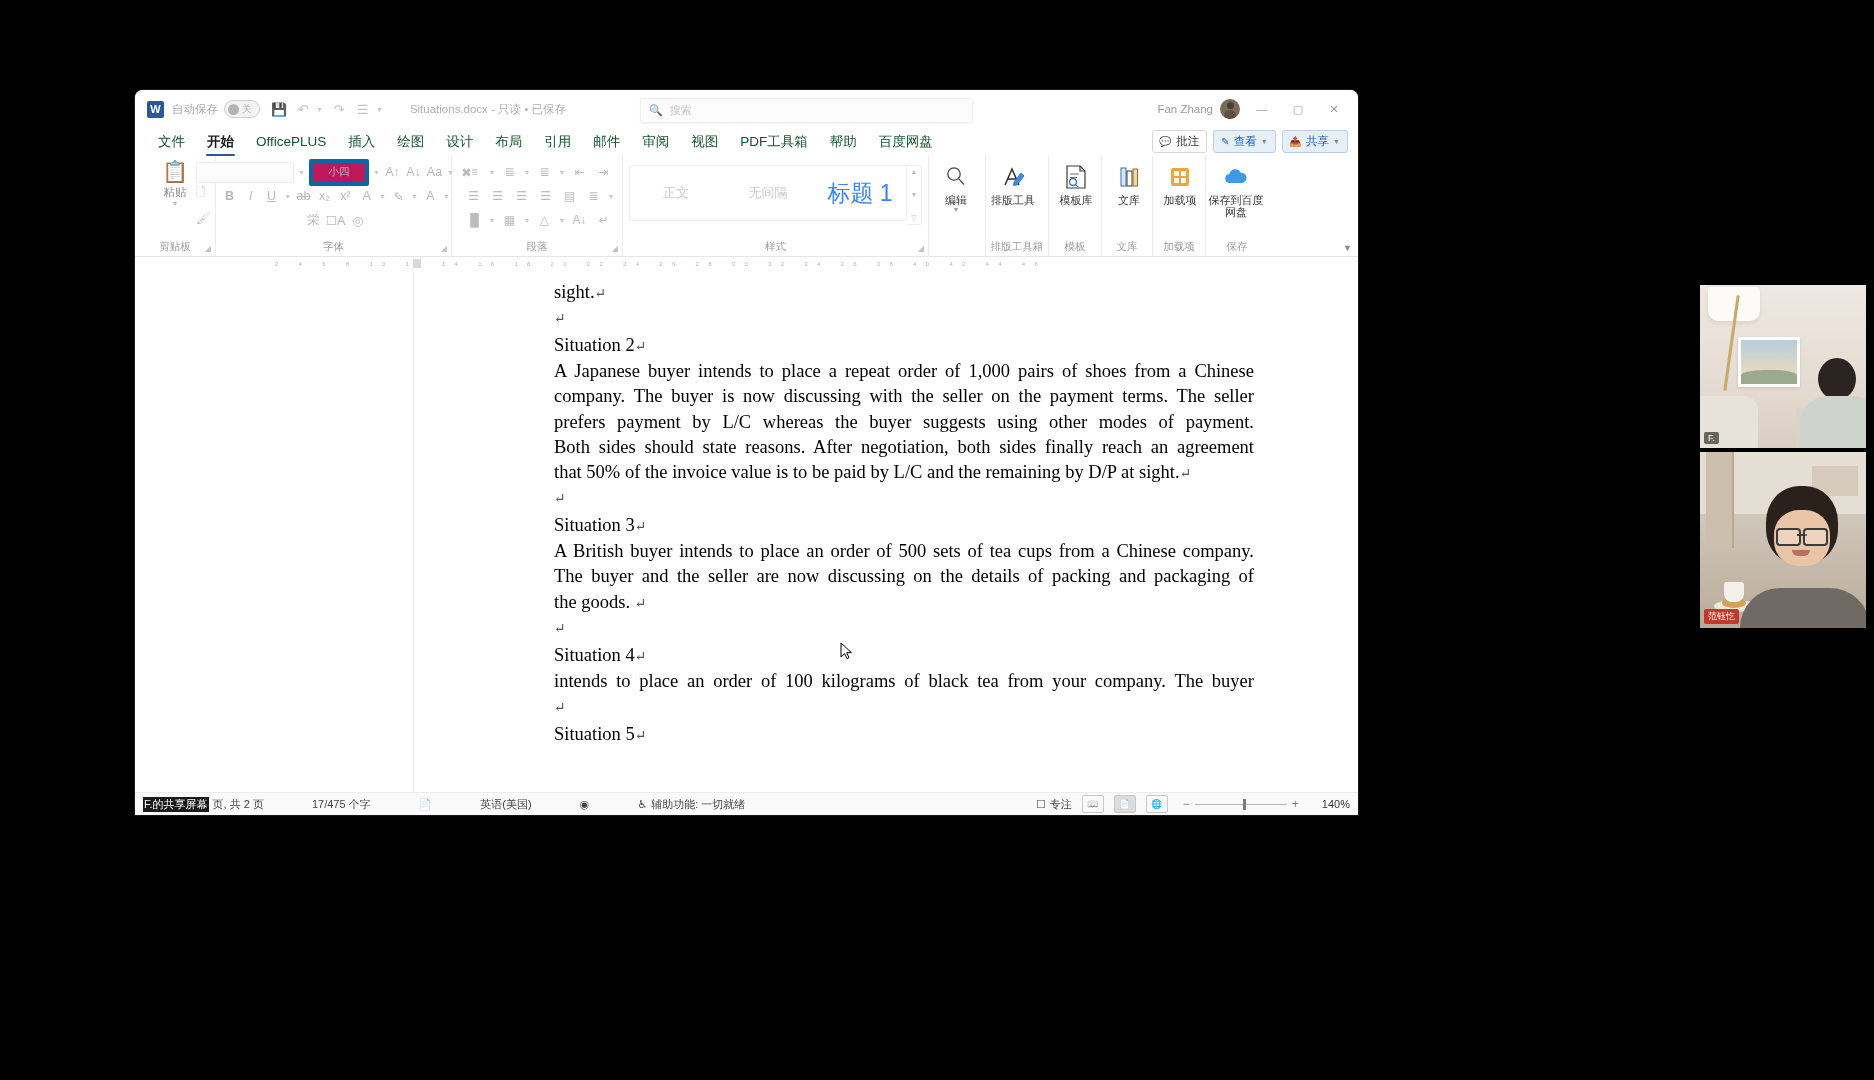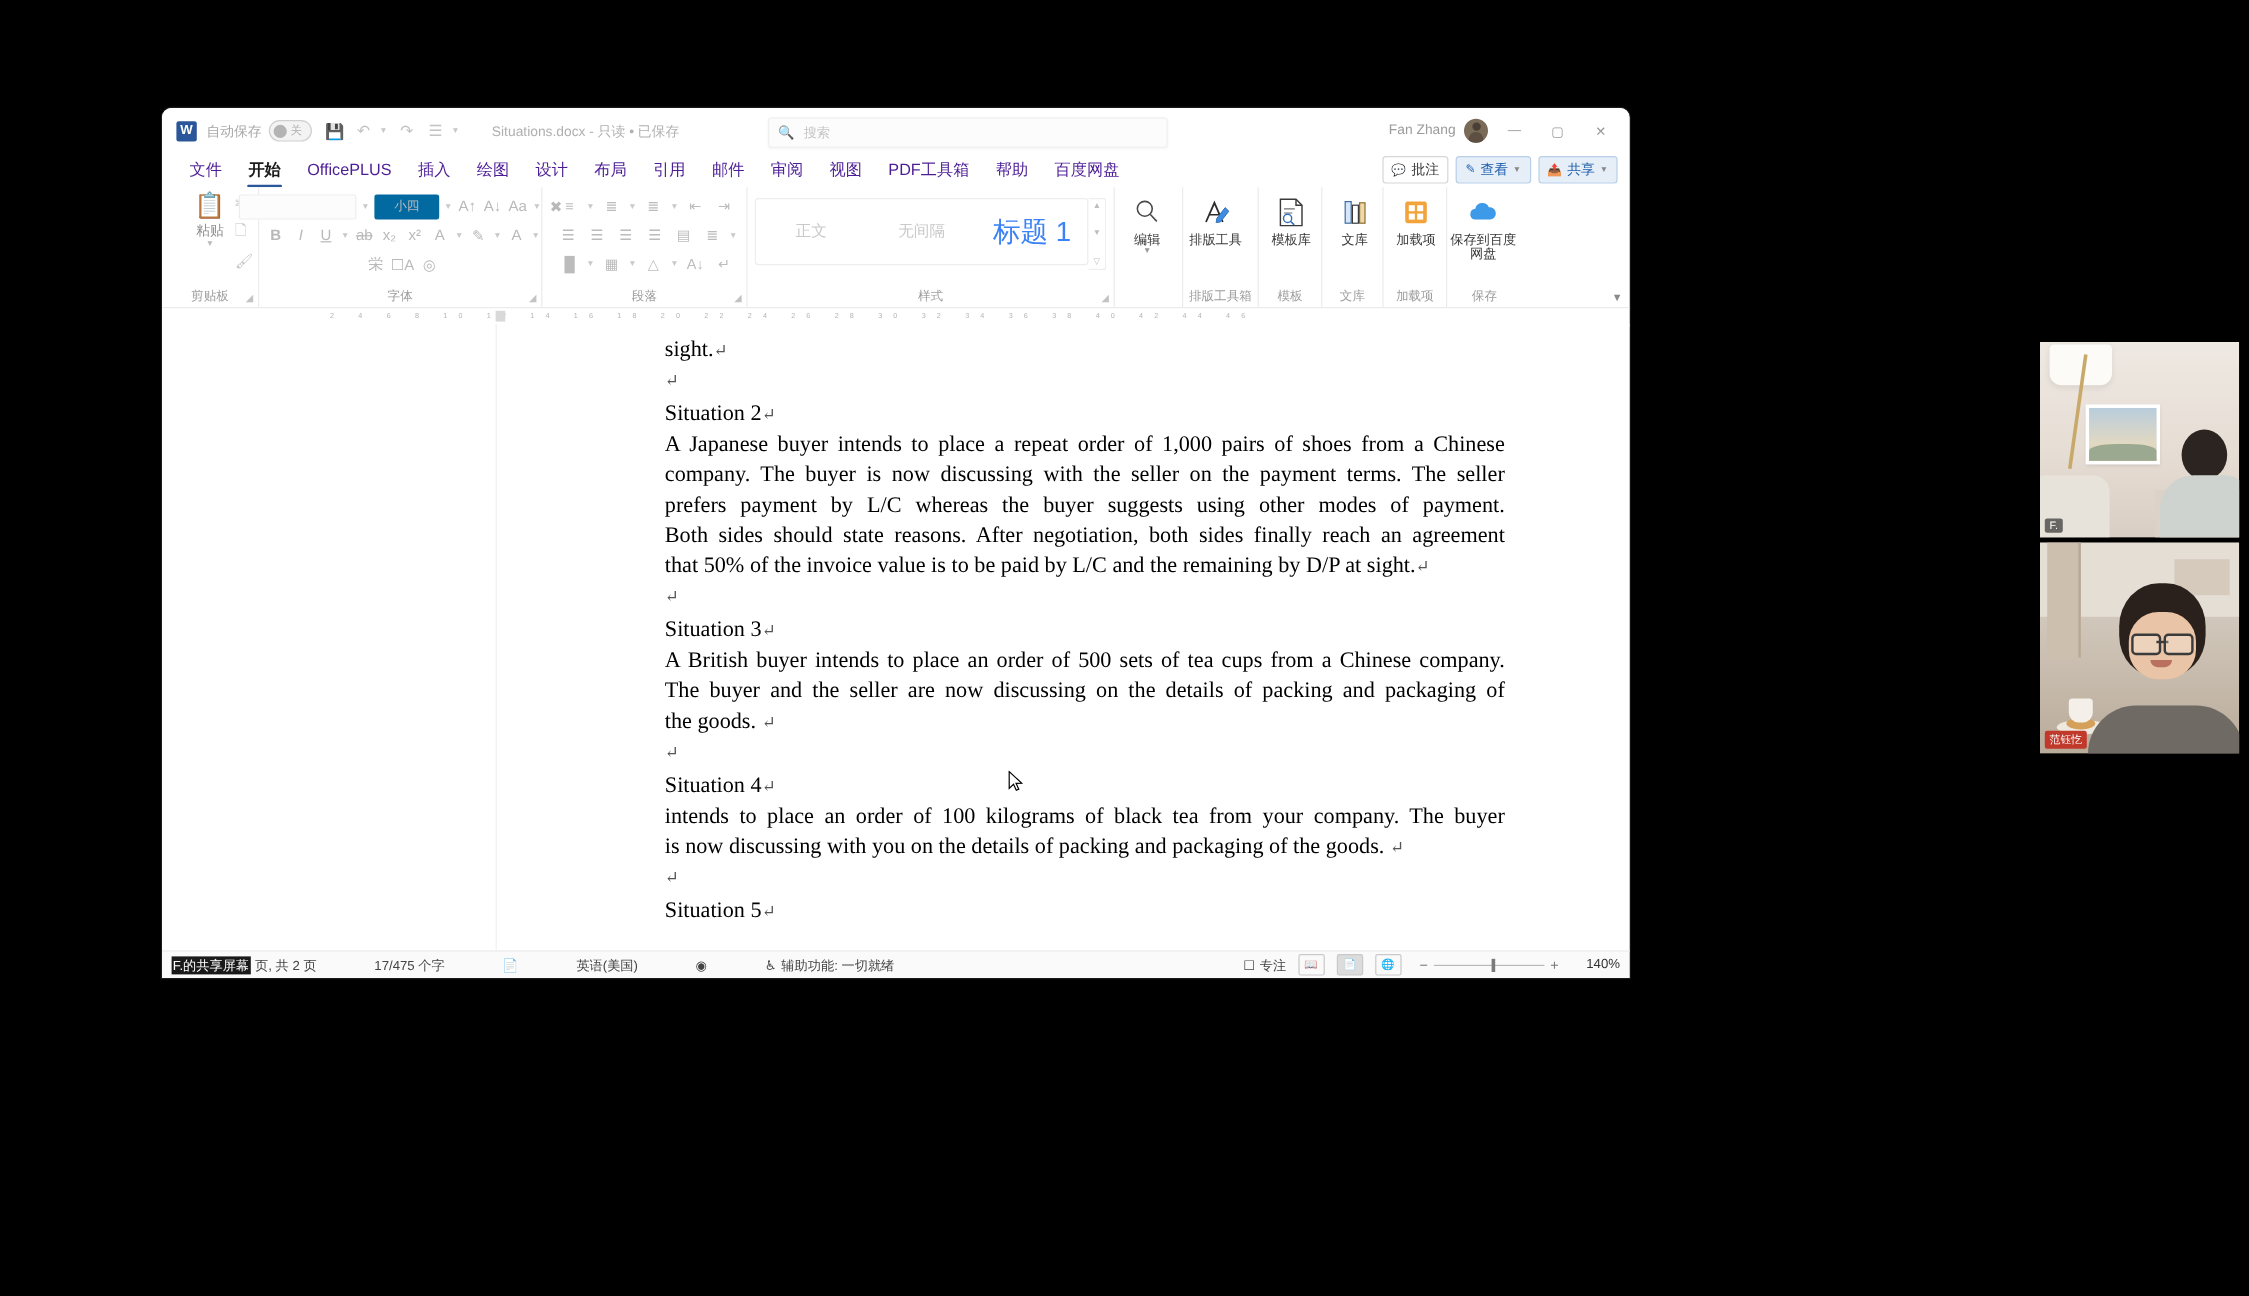--- a/index.html
+++ b/index.html
@@ -29,21 +29,21 @@
   .user-area{position:absolute;right:118px;top:9px;display:flex;align-items:center;gap:7px;}
   .user-name{font-size:11.5px;color:#9b9b9b;}
   .avatar{width:20px;height:20px;border-radius:50%;background:#7a6a58;overflow:hidden;position:relative;}
   .avatar::after{content:"";position:absolute;left:4px;top:11px;width:12px;height:12px;border-radius:50%;background:#5d4f42;}
   .avatar::before{content:"";position:absolute;left:6.5px;top:3px;width:7px;height:7px;border-radius:50%;background:#4a3f35;}
   .wbtns{position:absolute;right:6px;top:0;height:38px;display:flex;align-items:center;}
   .wbtn{width:36px;height:30px;display:flex;align-items:center;justify-content:center;color:#9a9a9a;font-size:11px;}
 
   
   .ribbon-tabs{height:28px;background:#fff;display:flex;align-items:center;padding:0 12px;position:relative;}
-  .rtab{font-size:13.5px;color:#4c1d95;padding:0 11px;line-height:26px;white-space:nowrap;}
+  .rtab{font-size:13.5px;color:#14532d;padding:0 11px;line-height:26px;white-space:nowrap;}
   .rtab.active{font-weight:bold;color:#1a1a1a;position:relative;}
   .rtab.active::after{content:"";position:absolute;left:10px;right:10px;bottom:-1px;height:2.5px;background:#2b579a;border-radius:2px;}
   .tabs-right{position:absolute;right:10px;top:2px;display:flex;align-items:center;gap:6px;}
   .pillbtn{height:21px;border:1px solid #d6d6d6;border-radius:3px;display:flex;align-items:center;gap:4px;
     padding:0 7px;font-size:11.5px;color:#333;background:#fff;}
   .pillbtn.blue{background:#e6eef8;border-color:#b9cfe9;color:#1f5fab;}
   .pillbtn .ic{font-size:10px;}
   .pillbtn .cv{font-size:7px;color:#888;}
 
   
@@ -57,21 +57,21 @@
   .bigbtn{display:flex;flex-direction:column;align-items:center;color:#b9b9b9;}
   .bigbtn .glyph{font-size:21px;line-height:24px;color:#b9b9b9;}
   .bigbtn .lab{font-size:11.5px;color:#8d8d8d;margin-top:1px;}
   .bigbtn .cv{font-size:7px;color:#bbb;}
   .clip-side{position:absolute;right:4px;top:6px;display:flex;flex-direction:column;gap:7px;color:#c4c4c4;font-size:12px;}
 
   .font-grp{width:235px;}
   .frow{display:flex;align-items:center;gap:4px;height:24px;padding-left:4px;}
   .ficon{min-width:17px;height:20px;display:flex;align-items:center;justify-content:center;color:#b9b9b9;font-size:12.5px;}
   .fontbox{width:96px;height:19px;border:1px solid #ededed;border-radius:2px;background:#fcfcfc;}
-  .sizebox{width:52px;height:19px;border:1px solid #0369a1;border-radius:2px;background:#0369a1;display:flex;
+  .sizebox{width:52px;height:19px;border:4px solid #0369a1;border-radius:2px;background:#be185d;display:flex;
     align-items:center;justify-content:center;font-size:10.5px;color:#bdbdbd;}
   .cv2{font-size:7px;color:#c9c9c9;}
 
   .para-grp{width:170px;}
   .pic{min-width:20px;height:20px;display:flex;align-items:center;justify-content:center;color:#bcbcbc;font-size:12px;}
 
   .style-grp{width:305px;}
   .style-gallery{display:flex;align-items:center;height:54px;border:1px solid #ededed;border-radius:3px;margin-top:5px;background:#fff;}
   .style-item{width:92px;text-align:center;color:#c9c9c9;}
   .style-item.s1{font-size:13px;}
@@ -470,23 +470,20 @@
           <p class="just">The buyer and the seller are now discussing on the details of packing and packaging of</p>
           <p>
             <span>the goods. </span><span class="pilcrow">↵</span>
           </p>
           <p class="blank"><span class="pilcrow">↵</span></p>
 
           <p class="heading">
             <span>Situation 4</span><span class="pilcrow">↵</span>
           </p>
           <p class="just">intends to place an order of 100 kilograms of black tea from your company. The buyer</p>
-          <p>
-            <span>is now discussing with you on the details of packing and packaging of the goods. </span><span class="pilcrow">↵</span>
-          </p>
           <p class="blank"><span class="pilcrow">↵</span></p>
 
           <p class="heading">
             <span>Situation 5</span><span class="pilcrow">↵</span>
           </p>
 
         </div>
       </div>
 
       <div class="cursor">

